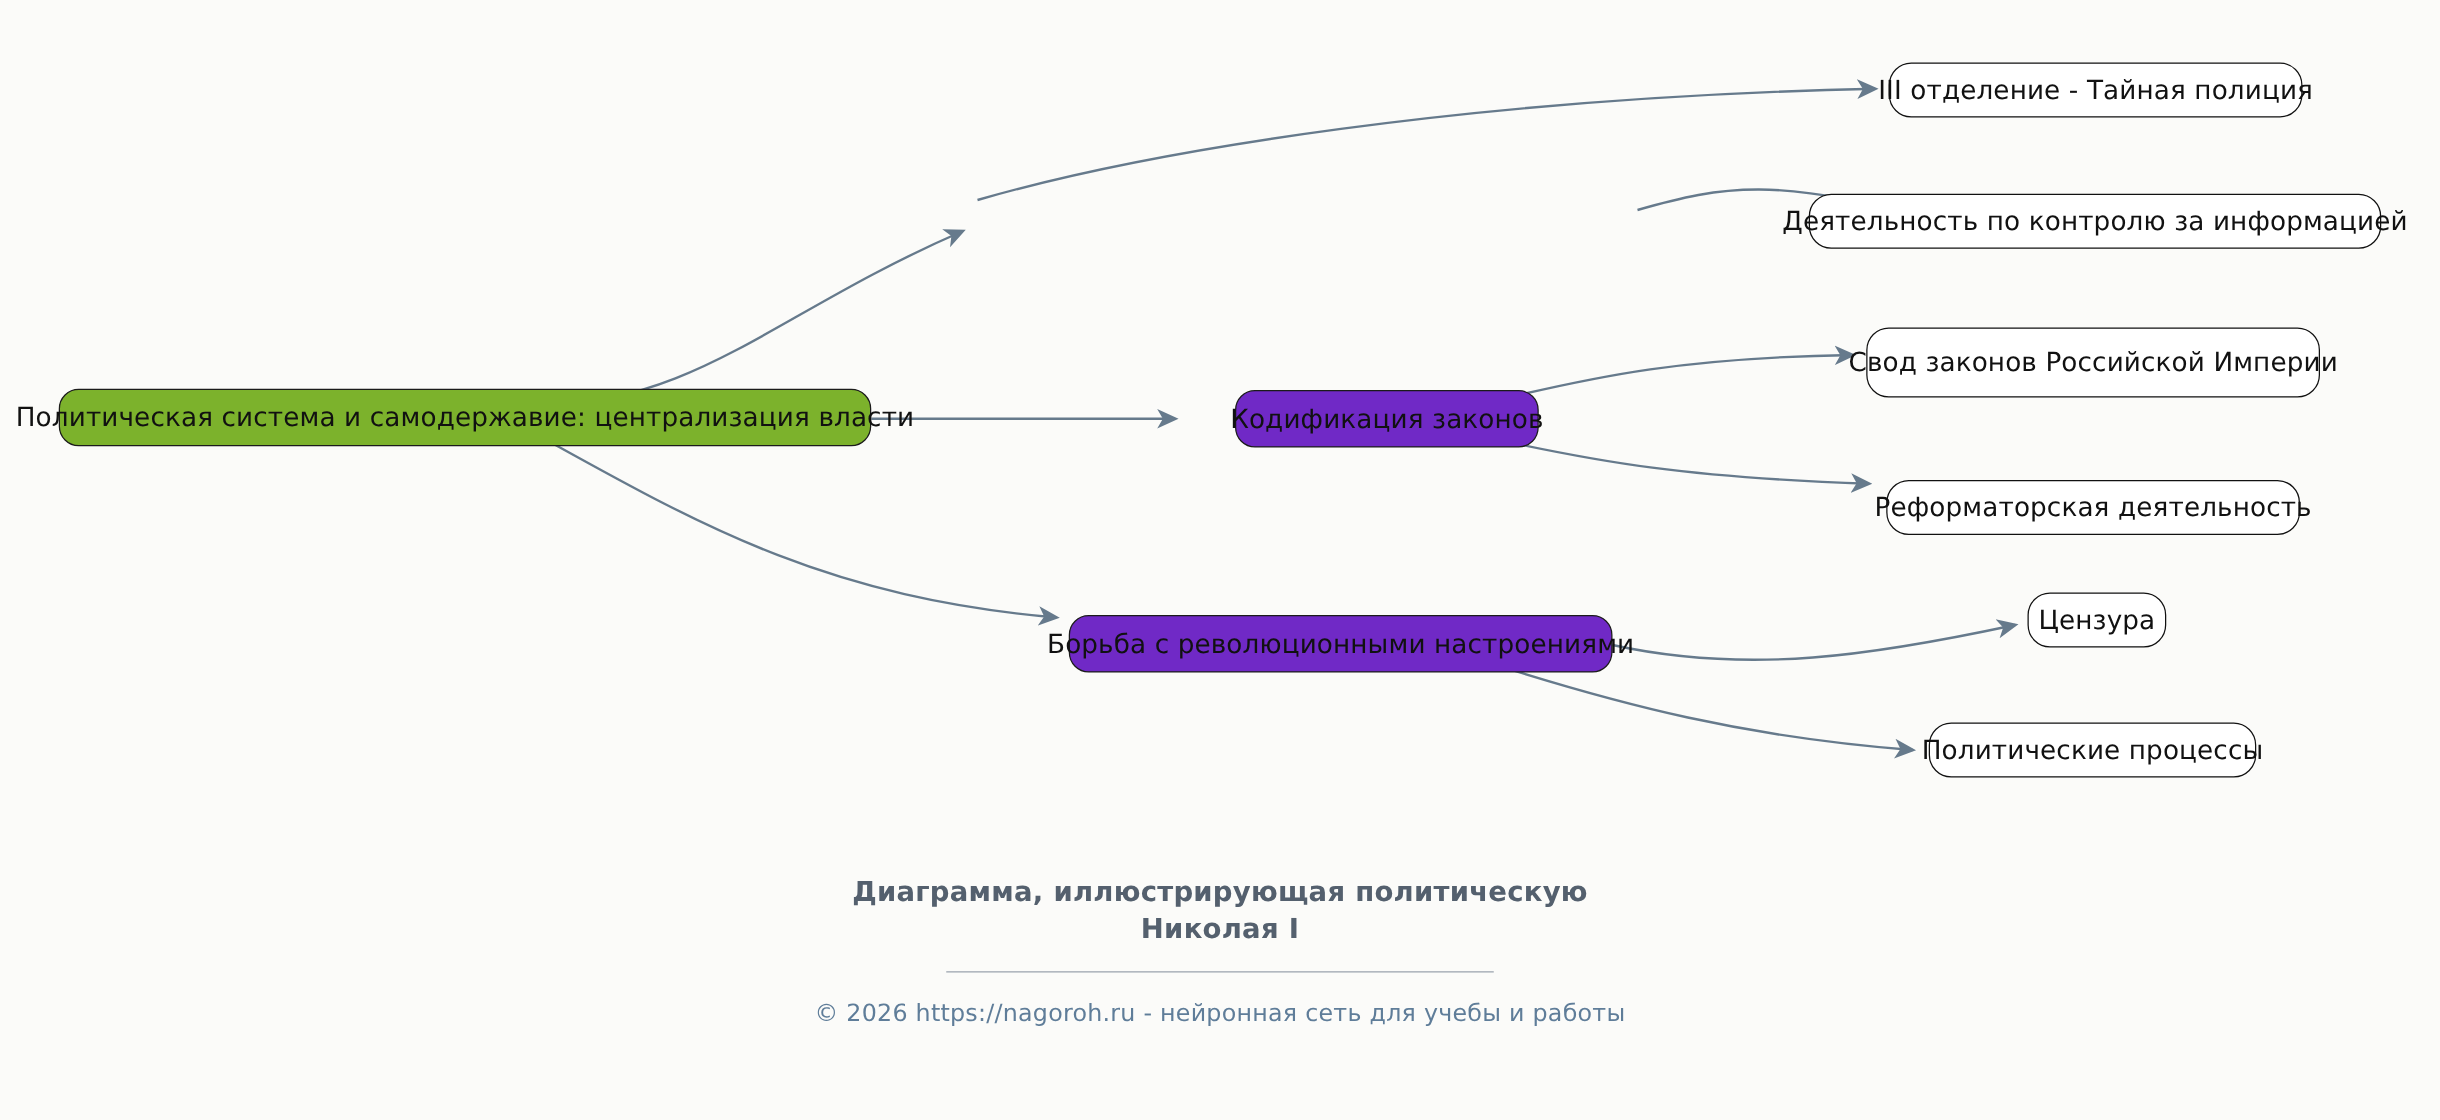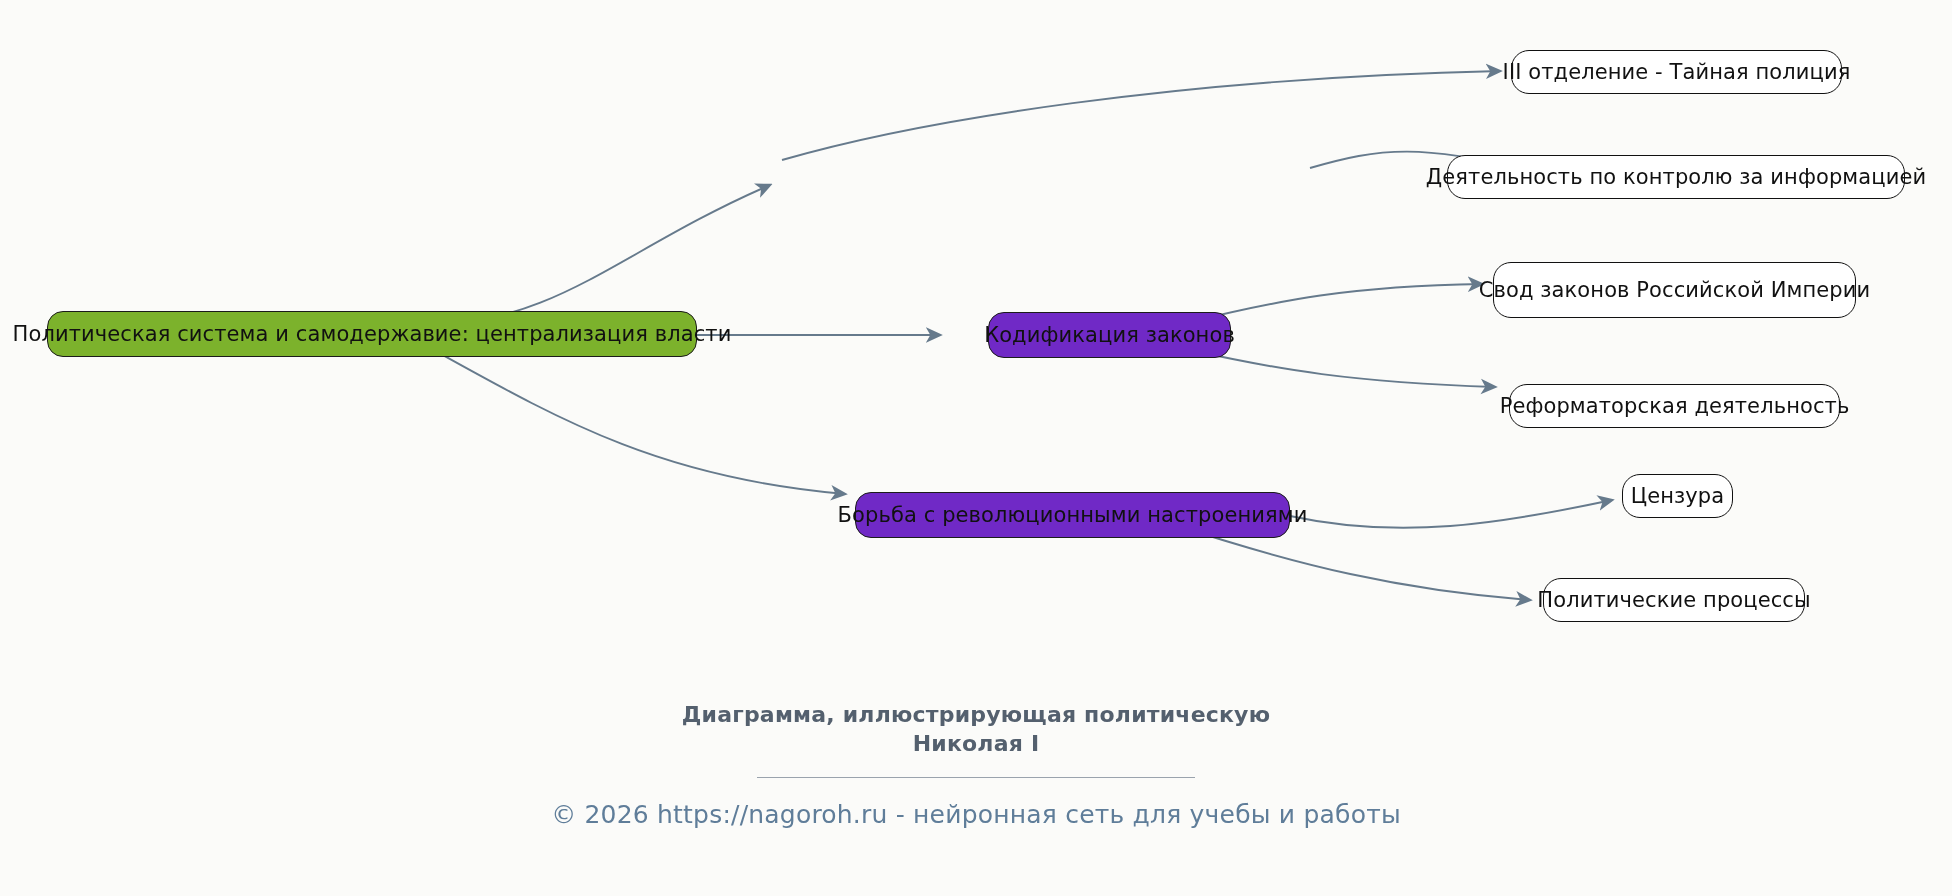--- a/index.html
+++ b/index.html
@@ -75,21 +75,21 @@
     width: 438px;
     height: 0;
     border-top: 1.5px solid #9aa3ad;
   }
   #footer {
     position: absolute;
     left: 0;
     top: 800px;
     width: 1952px;
     text-align: center;
-    font-size: 25px;
+    font-size: 19px;
     color: #5f7d99;
     letter-spacing: 0.2px;
   }
 </style>
 </head>
 <body>
 
 <div id="stage">
 
   <svg id="edge-layer" viewBox="0 0 1952 896" xmlns="http://www.w3.org/2000/svg">

